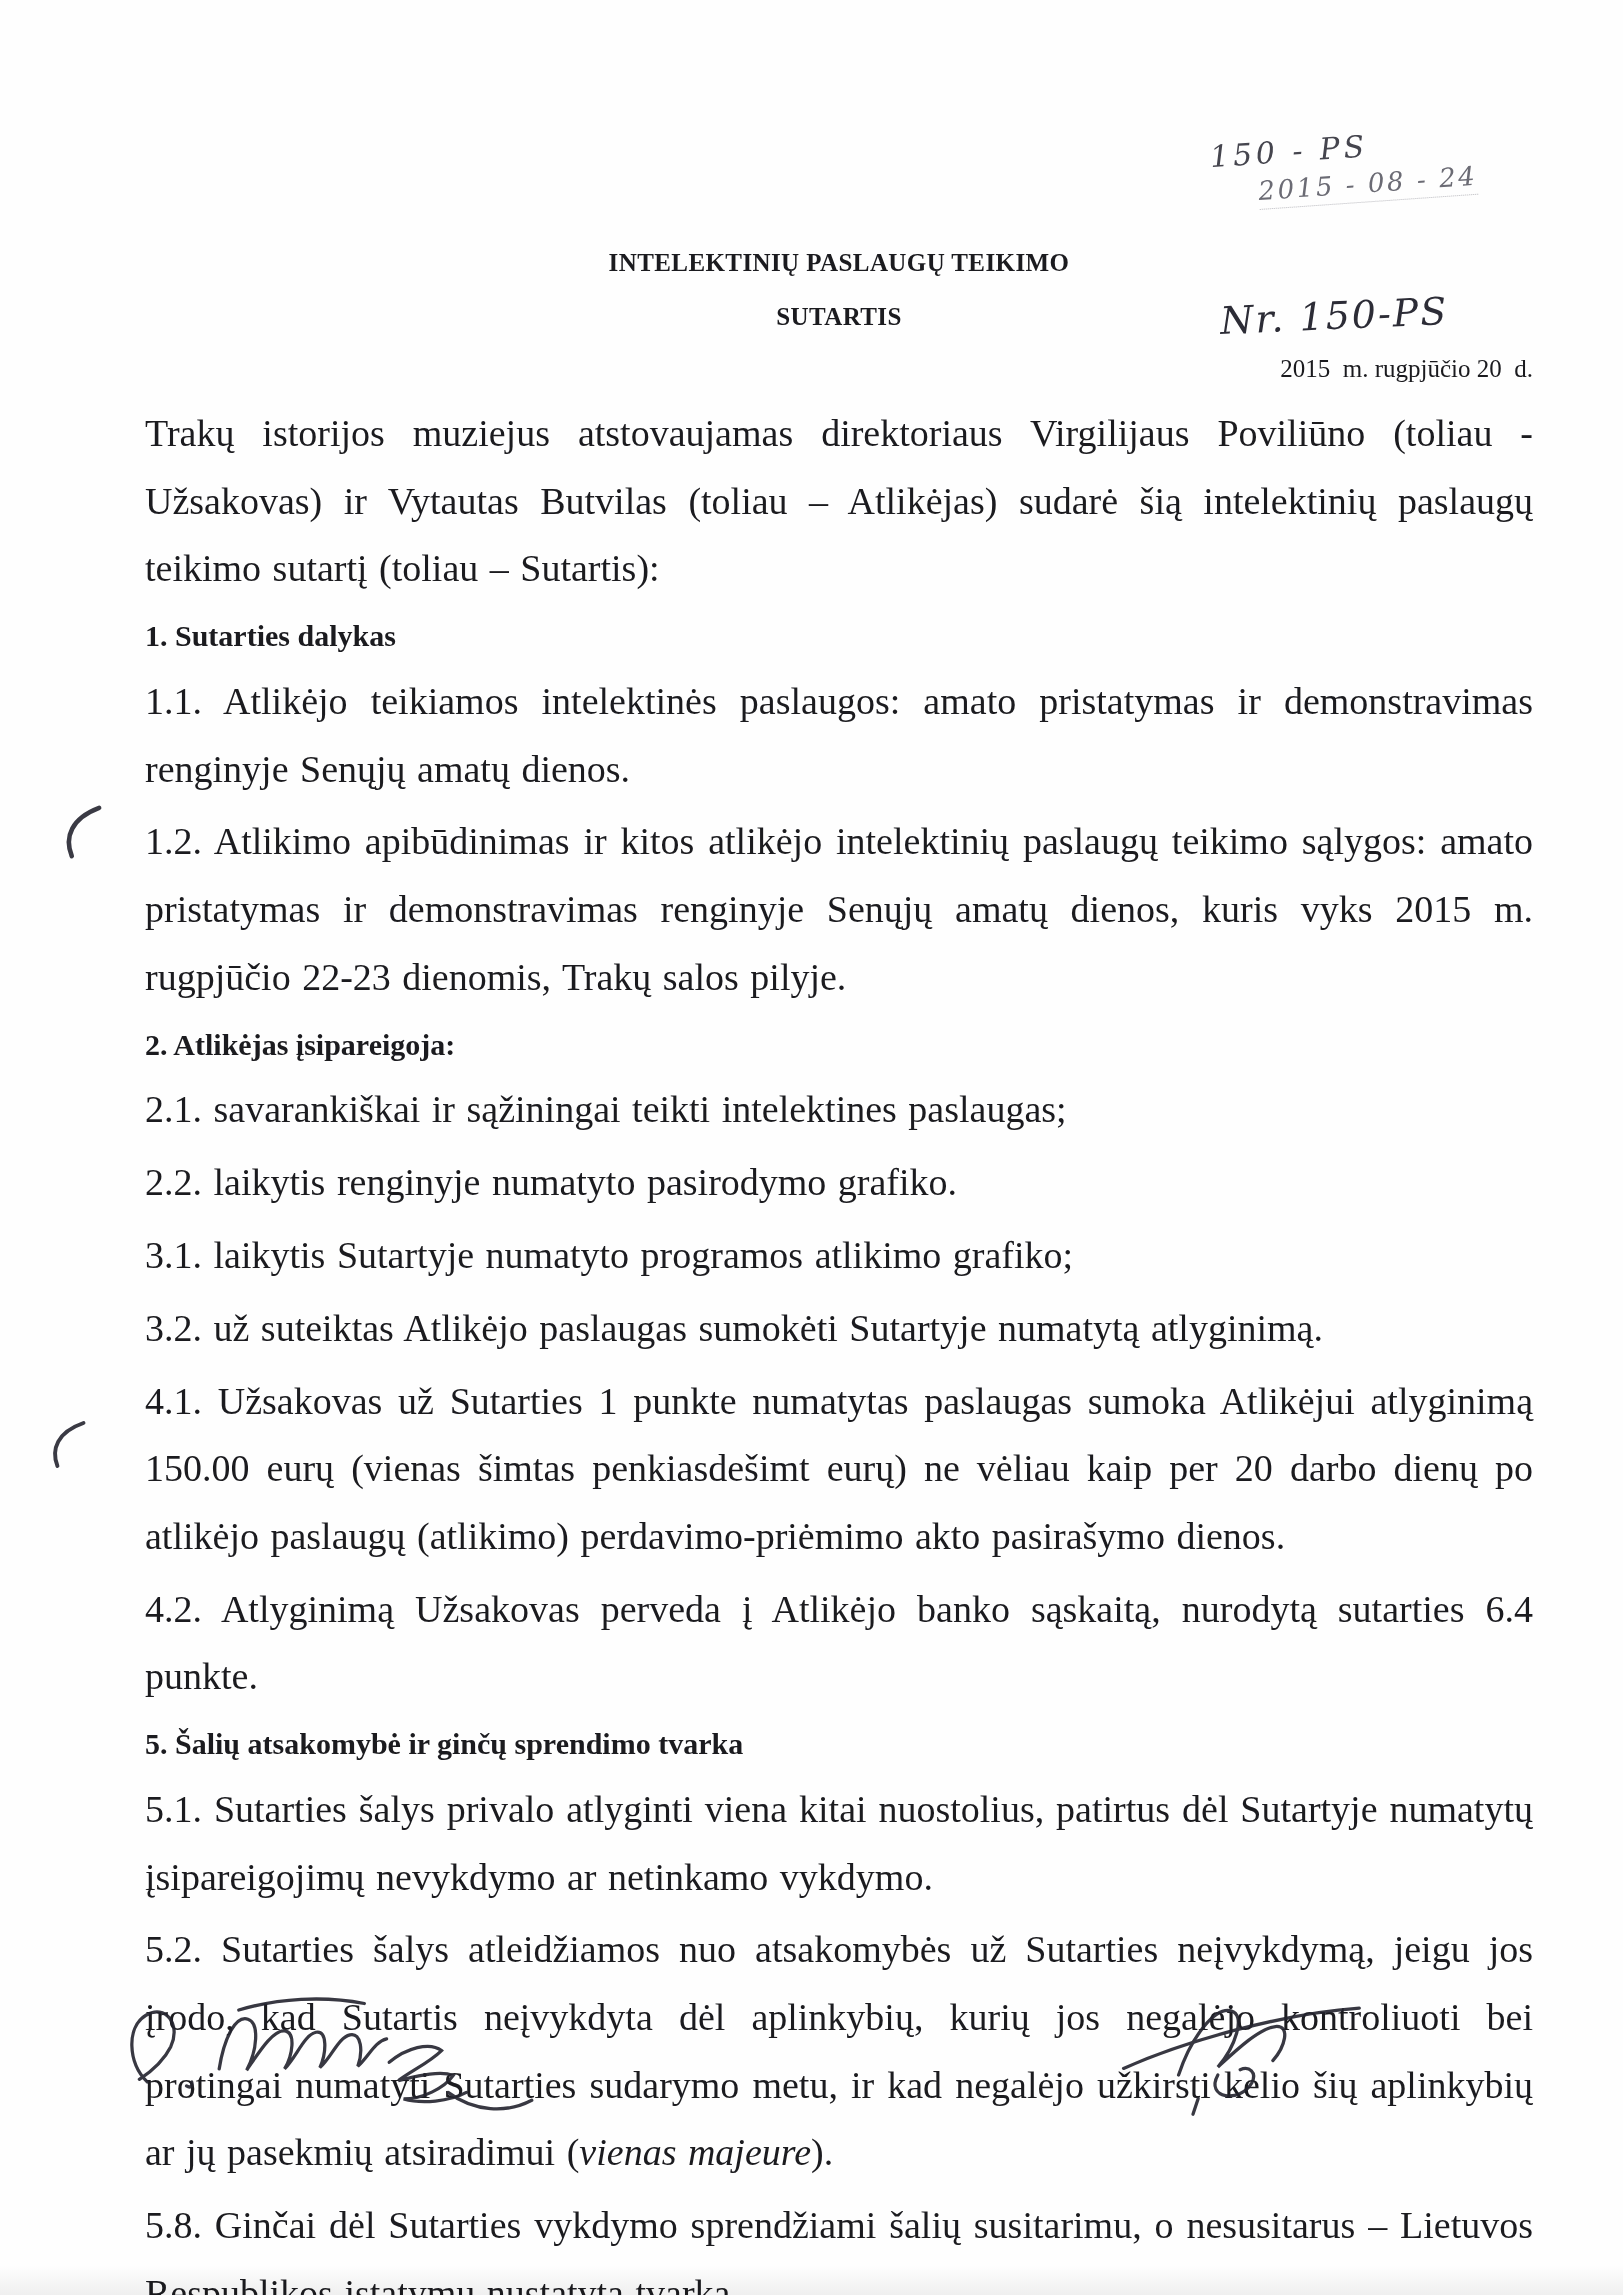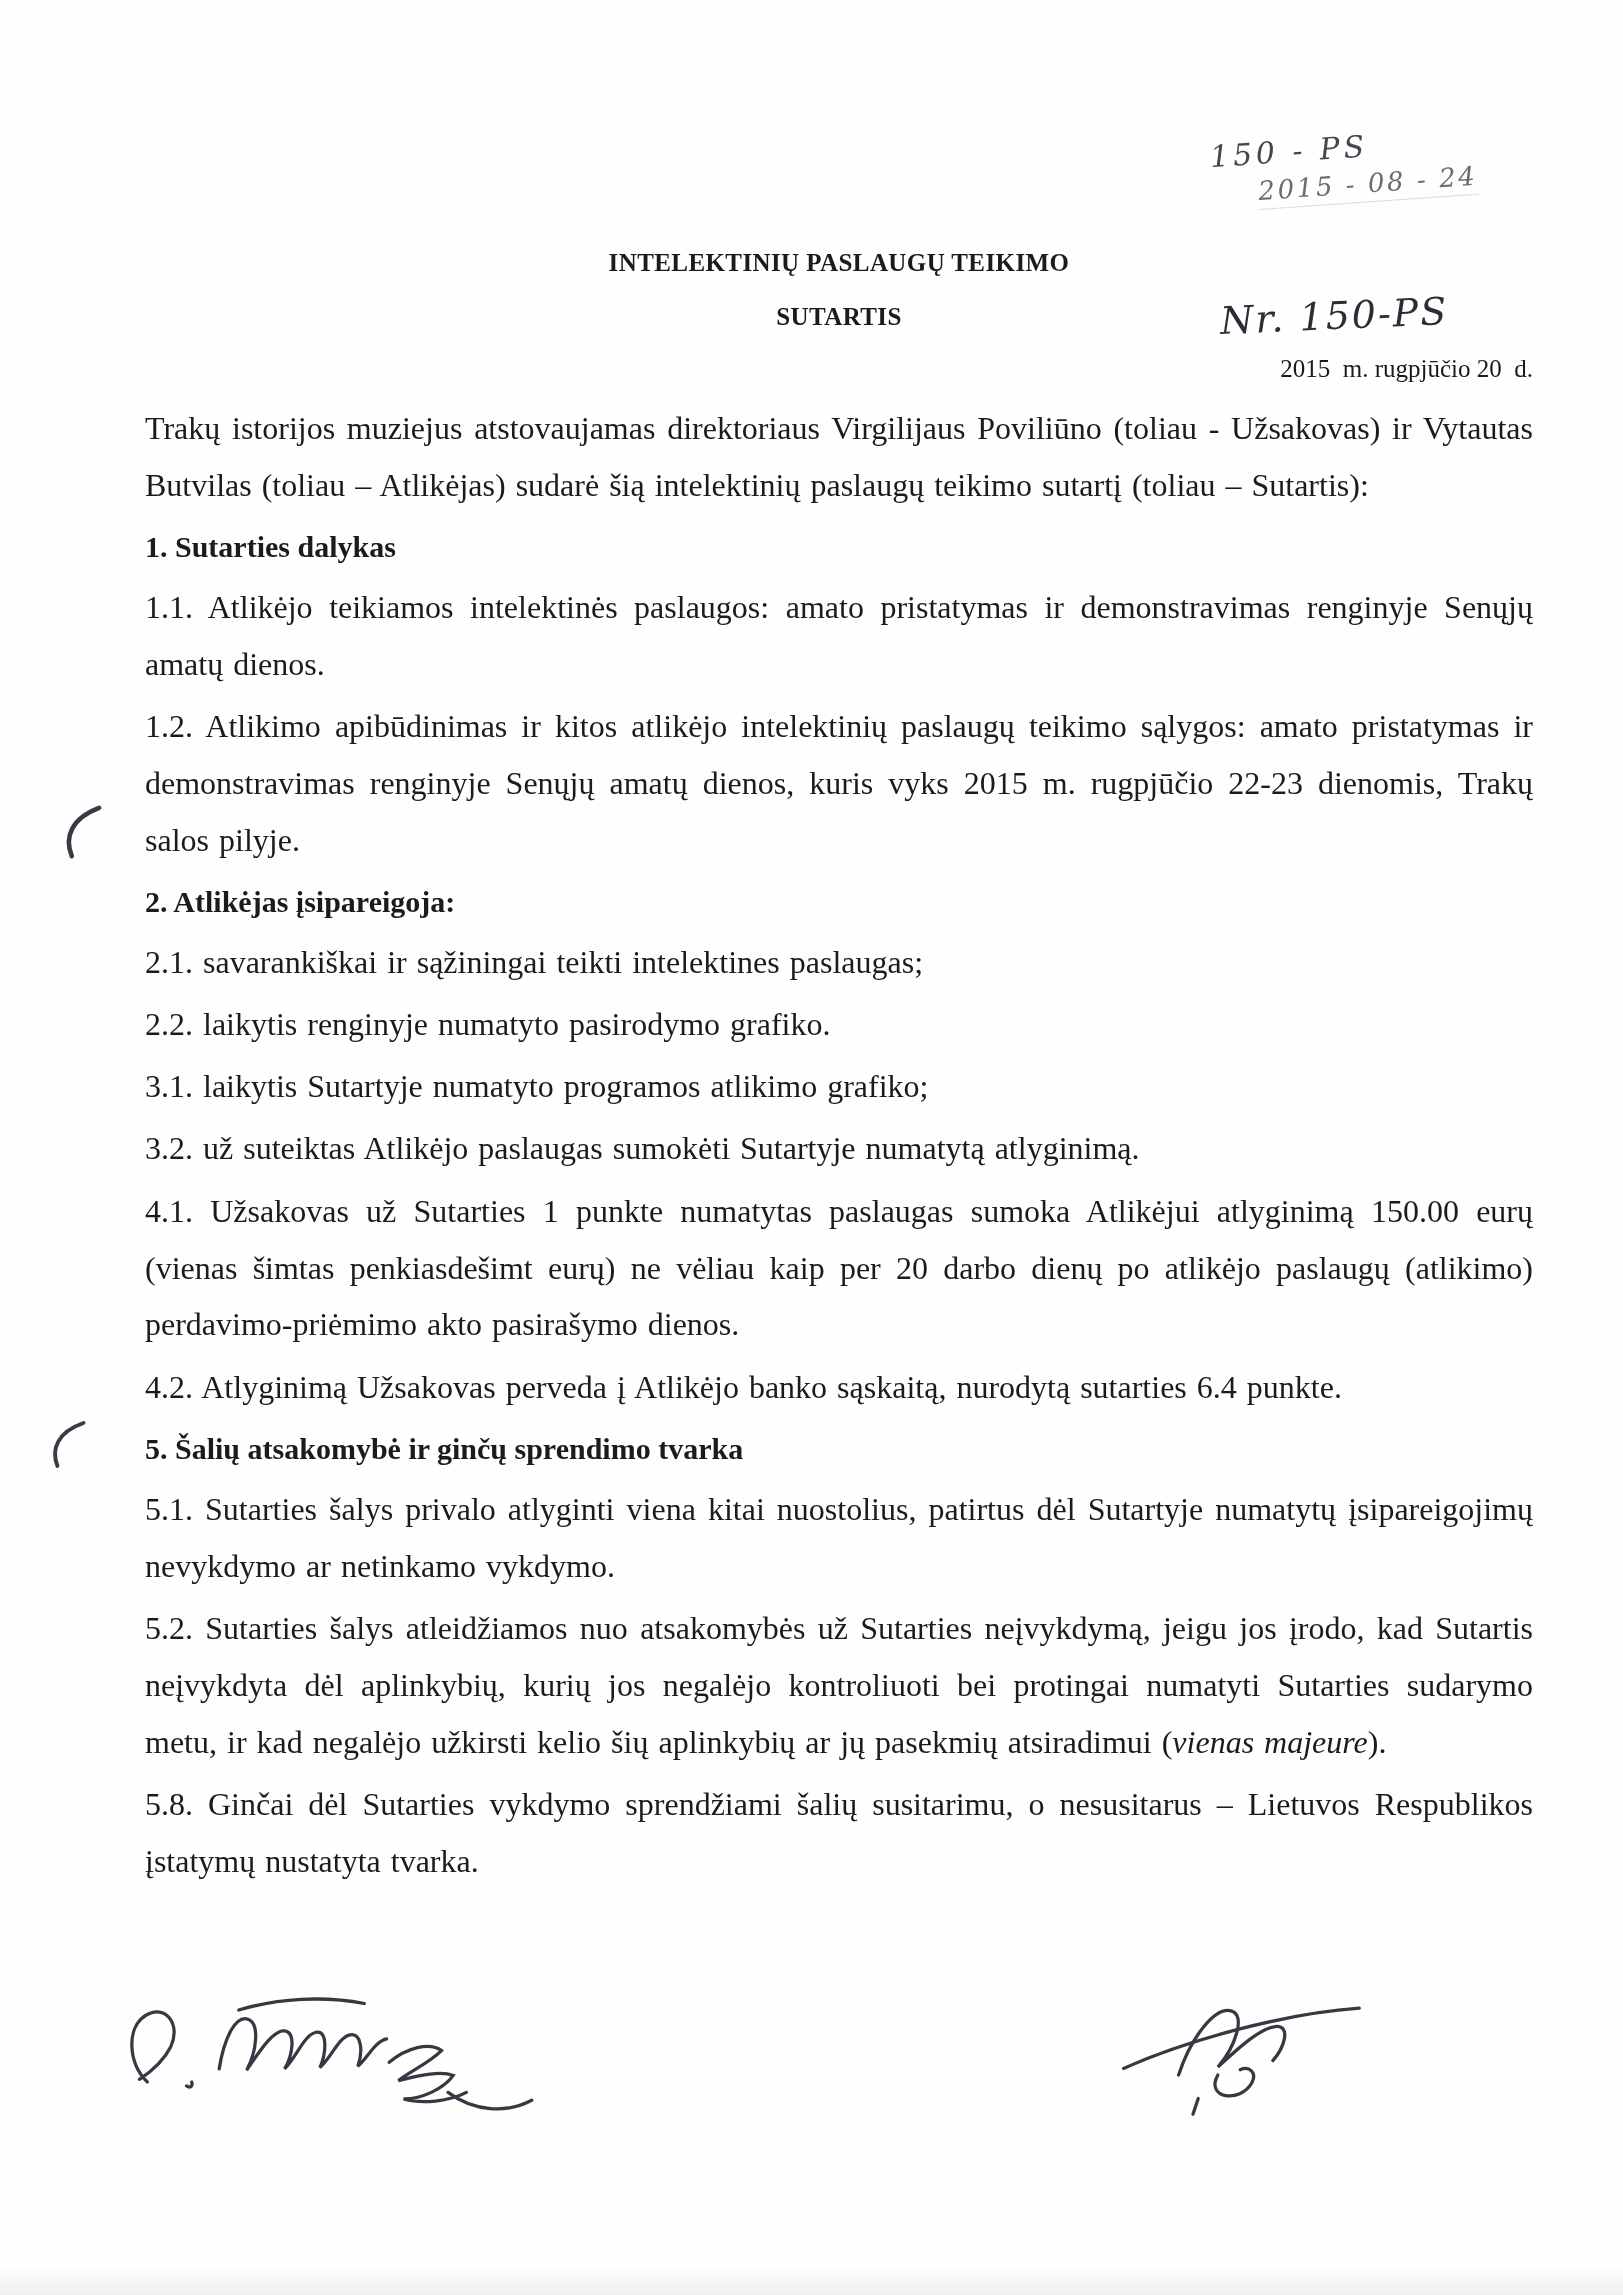--- a/index.html
+++ b/index.html
@@ -30,21 +30,21 @@
     line-height: 1.0;
   }
   .subtitle-row { position: relative; margin-top: 29px; }
   .date-line {
     text-align: right;
     font-size: 25px;
     margin-top: 26px;
     white-space: pre-wrap;
   }
   p.clause {
-    font-size: 32px;
+    font-size: 38px;
     line-height: 1.78;
     text-align: justify;
     word-spacing: 2px;
     margin-top: 5.2px;
   }
   p.intro { margin-top: 17px; }
   h2.sec {
     font-size: 30px;
     line-height: 1.78;
     margin-top: 6.5px;

